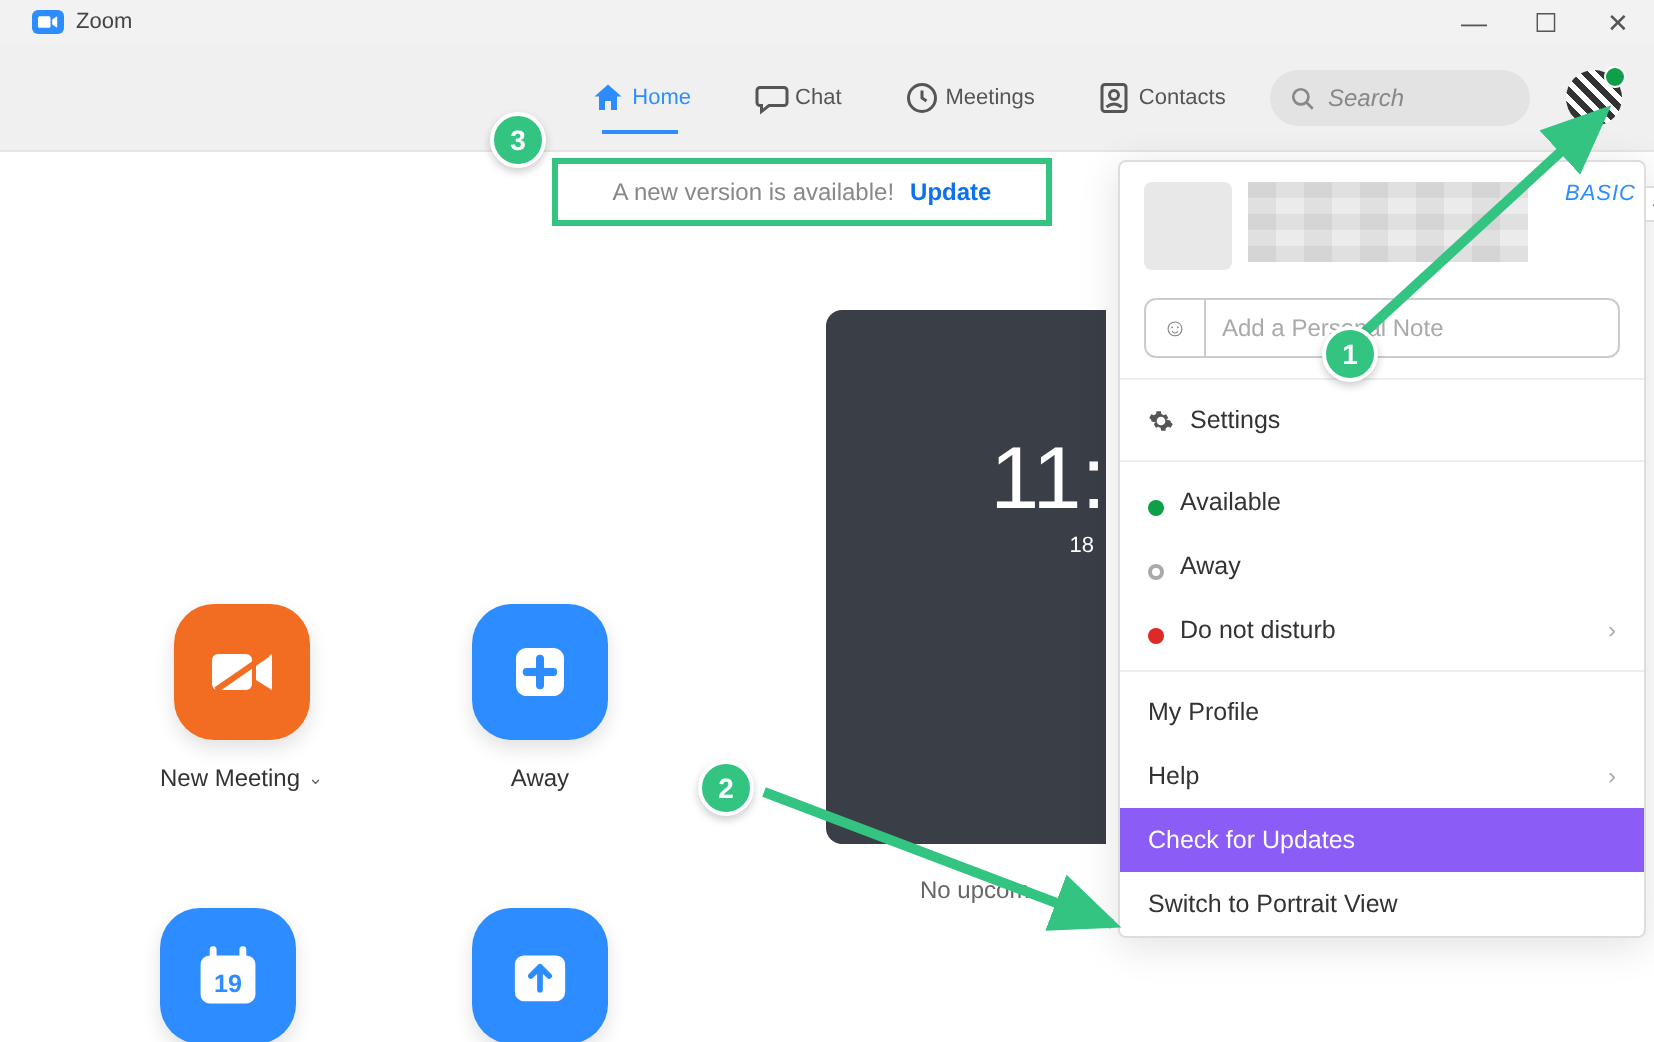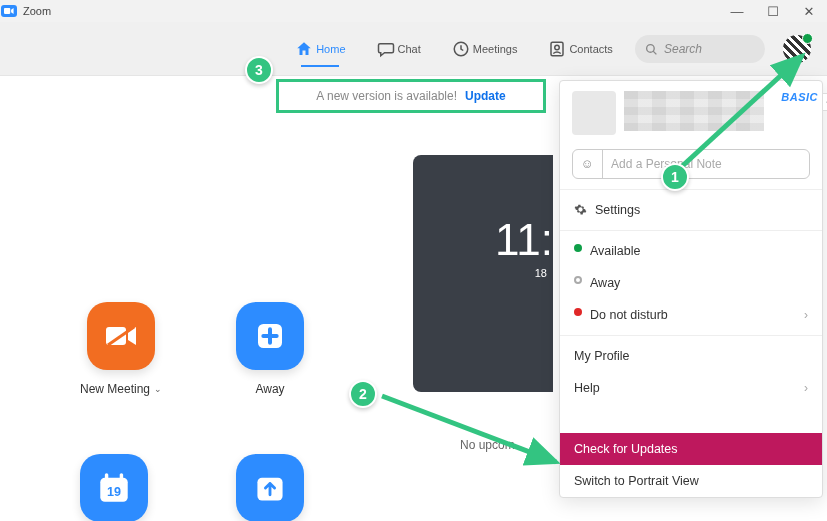--- a/index.html
+++ b/index.html
@@ -1,19 +1,19 @@
 <!DOCTYPE html>
 <html><head>
 <meta charset="utf-8">
 <style>
   * { box-sizing: border-box; margin: 0; padding: 0; font-family: -apple-system, BlinkMacSystemFont, "Segoe UI", Arial, sans-serif; }
   body { width: 827px; height: 521px; background: #fff; overflow: hidden; position: relative; }
 
   
-  .titlebar { height: 22px; background: #f2f2f2; display: flex; align-items: center; padding: 0 1px; position: relative; }
+  .titlebar { height: 22px; background: #f2f2f2; display: flex; align-items: center; padding: 0 16px; position: relative; }
   .tb-icon { width: 16px; height: 12px; background: #2D8CFF; border-radius: 3px; display: flex; align-items: center; justify-content: center; margin-right: 6px; }
   .tb-icon svg { width: 10px; height: 8px; }
   .tb-title { font-size: 11px; color: #444; }
   .win-controls { position: absolute; right: 0; top: 0; display: flex; height: 22px; }
   .win-btn { width: 36px; display: flex; align-items: center; justify-content: center; color: #555; font-size: 13px; }
 
   
   .header { height: 54px; background: #f0f0f0; display: flex; align-items: center; justify-content: center; position: relative; border-bottom: 1px solid #e5e5e5;}
   .nav { display: flex; gap: 30px; margin-left: 80px;}
   .nav-item { display: flex; align-items: center; font-size: 11px; color: #555; gap: 2px; cursor: pointer; position: relative;}
@@ -22,51 +22,51 @@
   .nav-ico { width: 20px; height: 20px; display: flex; align-items: center; justify-content: center; }
   .nav-ico svg { width: 18px; height: 18px; }
 
   .search { position: absolute; right: 62px; top: 13px; width: 130px; height: 28px; background: #e3e3e3; border-radius: 14px; display: flex; align-items: center; padding: 0 10px; gap: 6px; color: #888; font-size: 12px; font-style: italic;}
   .search svg { width: 13px; height: 13px; }
 
   .avatar { position: absolute; right: 16px; top: 13px; width: 28px; height: 28px; border-radius: 50%; background: repeating-linear-gradient(45deg,#333,#333 3px,#fff 3px,#fff 6px); }
   .avatar::after { content:""; position:absolute; top:-2px; right:-2px; width:9px; height:9px; background:#0E9F48; border:1.5px solid #fff; border-radius:50%; }
 
   
-  .banner { position: absolute; left: 276px; top: 79px; width: 270px; height: 34px; border: 3px solid #33C481; background: #fff; display: flex; align-items: center; justify-content: center; gap: 8px; font-size: 12px; z-index: 2;}
+  .banner { position: absolute; left: 276px; top: 79px; width: 250px; height: 34px; border: 3px solid #33C481; background: #fff; display: flex; align-items: center; justify-content: center; gap: 8px; font-size: 12px; z-index: 2;}
   .banner-text { color: #888; }
   .banner-link { color: #0E71EB; font-weight: 600; }
 
   
   .abtn { position: absolute; display: flex; flex-direction: column; align-items: center; gap: 12px; }
   .tile { width: 68px; height: 68px; border-radius: 20px; display: flex; align-items: center; justify-content: center; box-shadow: 0 4px 10px rgba(0,0,0,0.12); }
   .tile.orange { background: #F26D21; }
   .tile.blue { background: #2D8CFF; }
   .tile svg { width: 32px; height: 32px; }
   .abtn .lbl { font-size: 12px; color: #333; display: flex; align-items: center; gap: 4px;}
   .chev { font-size: 9px; color: #666; }
 
   
-  .clock { position: absolute; left: 413px; top: 155px; width: 140px; height: 237px; background:#3a3f47; color:#fff; border-radius: 8px 0 0 8px; padding: 60px 0 0 0; text-align: right; overflow:hidden;}
+  .clock { position: absolute; left: 413px; top: 155px; width: 140px; height: 267px; background:#3a3f47; color:#fff; border-radius: 8px 0 0 8px; padding: 60px 0 0 0; text-align: right; overflow:hidden;}
   .clock .time { font-size: 44px; font-weight: 300; padding-right: 0;}
   .clock .date { font-size: 11px; padding-right: 6px; margin-top: 2px;}
   .noup { position:absolute; left:460px; top:438px; font-size:12px; color:#666; }
 
   
   .menu { position: absolute; right: 4px; top: 6px; width: 264px; background: #fff; border: 1px solid #ddd; border-radius: 4px; box-shadow: 0 4px 20px rgba(0,0,0,0.12); z-index: 5; font-size: 12.5px; color: #333; }
   .menu-header { padding: 10px 12px 6px 12px; display:flex; align-items:flex-start; gap:8px; position:relative;}
   .mav { width: 44px; height: 44px; background:#e8e8e8; border-radius:4px; }
   .pixels { width: 140px; height: 40px; background: repeating-linear-gradient(0deg,#e8e8e8,#e8e8e8 8px,#f4f4f4 8px,#f4f4f4 16px), repeating-linear-gradient(90deg,#eaeaea,#eaeaea 14px,#f6f6f6 14px,#f6f6f6 28px); background-blend-mode: multiply;}
-  .basic { position:absolute; right: 4px; top: 10px; color:#2D8CFF; font-weight:700; font-size:11px; font-style: italic; letter-spacing: 0.5px;}
+  .basic { position:absolute; right: 4px; top: 10px; color:#2D8CFF; font-weight:400; font-size:11px; font-style: italic; letter-spacing: 0.5px;}
   .toggle { position:absolute; right:-1px; top:12px; width:10px; height:18px; background:#fff; border:1px solid #ddd; border-left:none; border-radius:0 3px 3px 0; display:flex; align-items:center; justify-content:center; color:#888; font-size:9px; transform: translateX(100%);}
   .note { margin: 8px 12px 10px 12px; height: 30px; border:1px solid #ccc; border-radius: 6px; display:flex; align-items:center; }
   .note .emo { width: 30px; display:flex; align-items:center; justify-content:center; border-right:1px solid #ccc; height:100%; color:#888;}
   .note .ph { padding-left: 8px; color:#aaa; font-size: 12px;}
-  .mitem { padding: 9px 14px; display:flex; align-items:flex-start; gap:8px; cursor:pointer; position:relative;}
-  .mitem.sel { background:#be185d; color:#fff;margin-top:29px; }
+  .mitem { padding: 9px 14px; display:flex; align-items:flex-end; gap:8px; cursor:pointer; position:relative;}
+  .mitem.sel { background:#8b5cf6; color:#fff; }
   .mitem .dot { width:8px; height:8px; border-radius:50%; }
   .dot.green{ background:#0E9F48;} .dot.gray{ border:2px solid #aaa; box-sizing:border-box;} .dot.red{ background:#E02828;}
   .mar { position:absolute; right:14px; color:#aaa; font-size:12px;}
   .sep { height:1px; background:#eee; margin:4px 0; }
   .gear { width:13px; height:13px; }
 
   
   .badge { position:absolute; width:28px; height:28px; background:#33C481; border:2.5px solid #fff; border-radius:50%; color:#fff; display:flex; align-items:center; justify-content:center; font-weight:700; font-size:14px; box-shadow:0 2px 4px rgba(0,0,0,0.2); z-index:20;}
   .arrow-svg { position:absolute; z-index:19; pointer-events:none; }
 </style>

